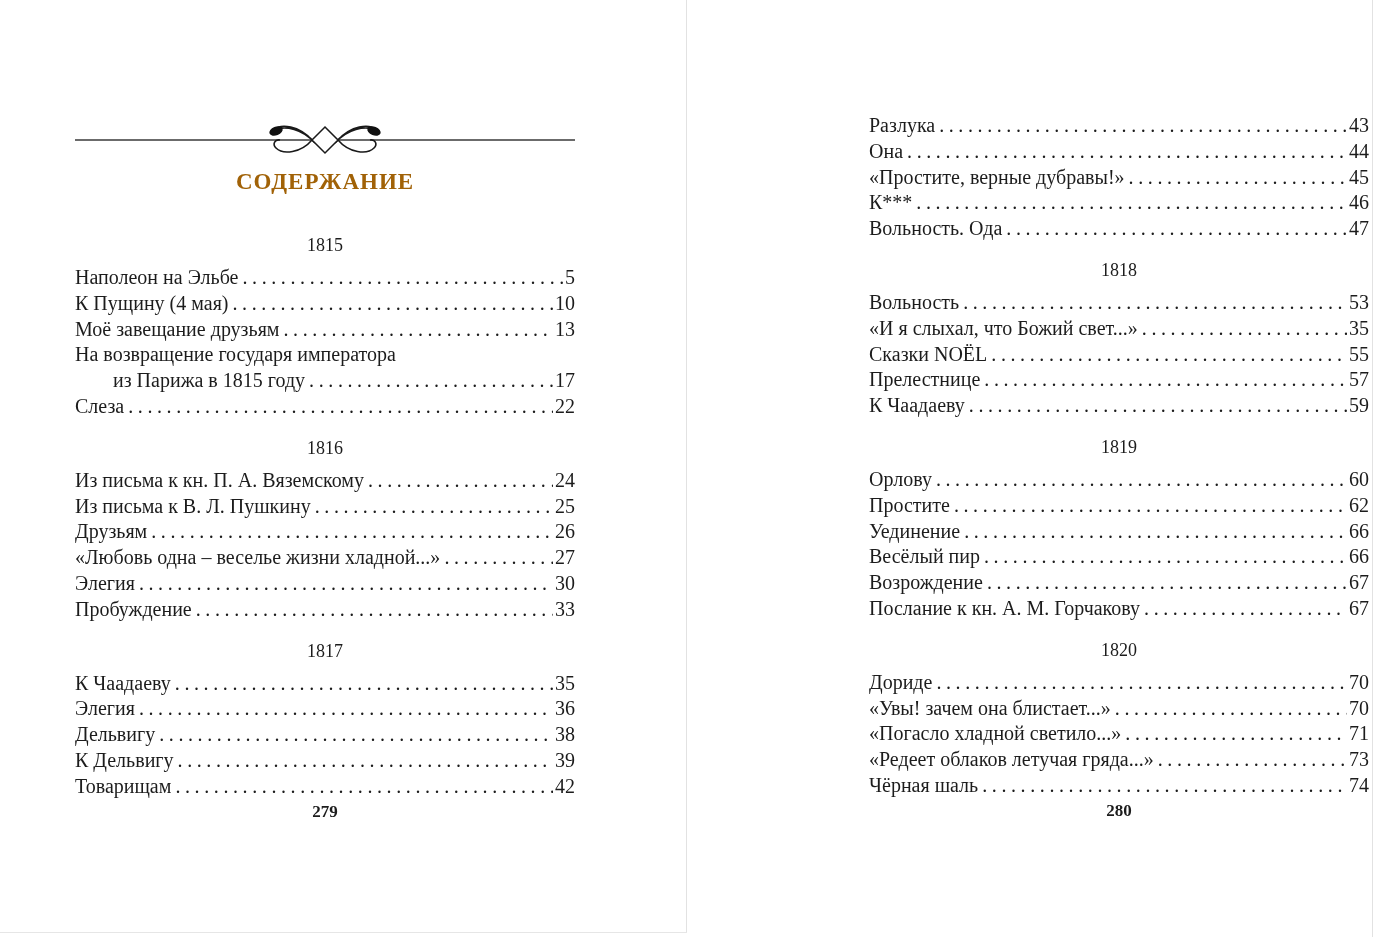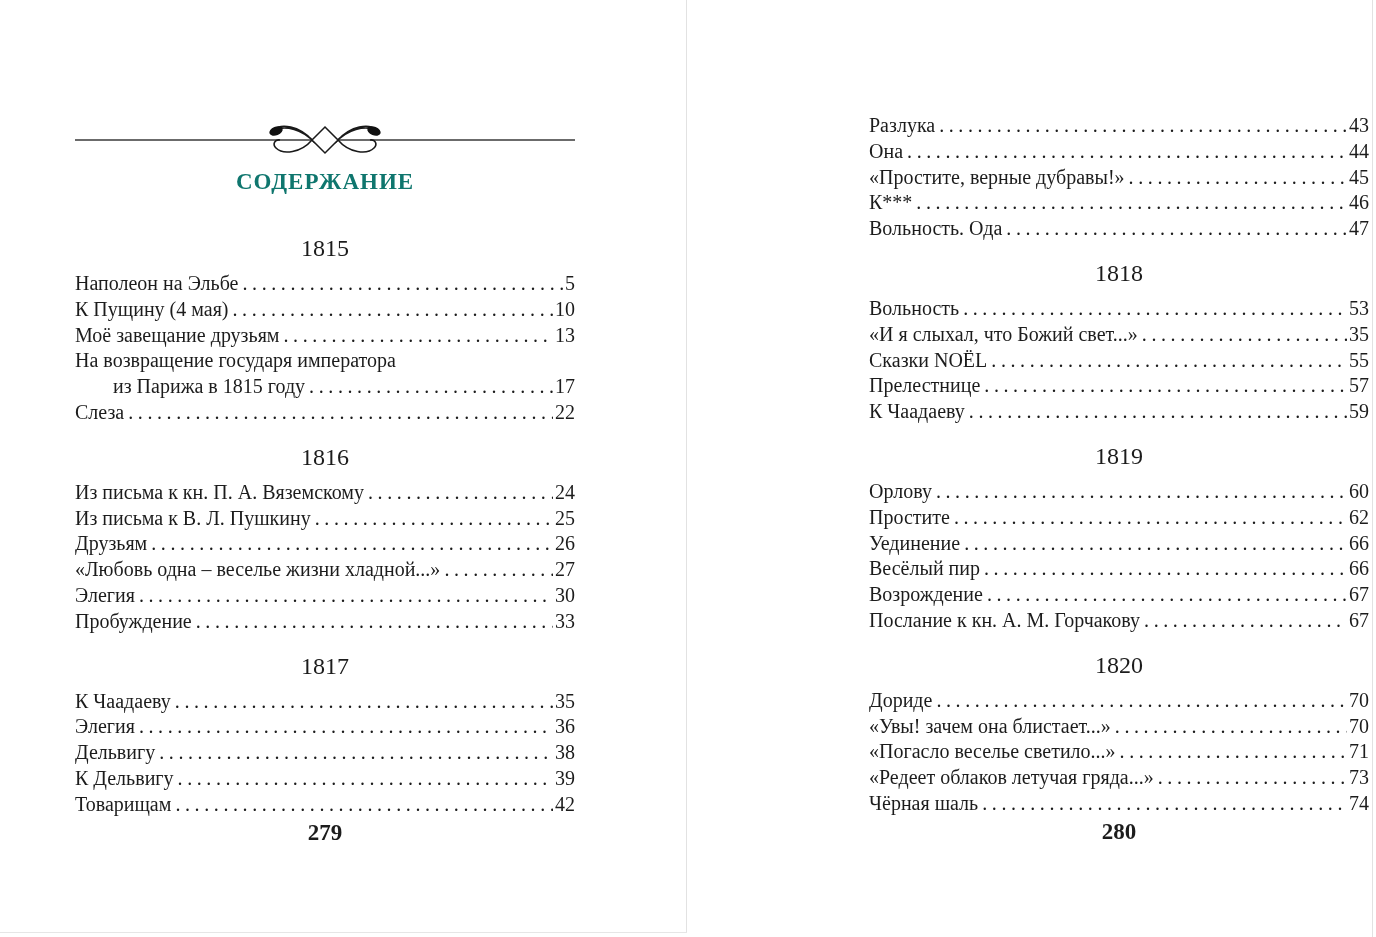--- a/index.html
+++ b/index.html
@@ -34,26 +34,26 @@
 
   .ornament-wrap { margin-top: 121px; height: 34px; }
   .ornament-wrap svg { display: block; }
 
   .toc-heading {
     margin: 14px 0 0 0;
     font-size: 23px;
     font-weight: bold;
     letter-spacing: 1px;
     text-align: center;
-    color: #0f766e;
+    color: #a16207;
   }
 
   .year {
     text-align: center;
-    font-size: 24px;
+    font-size: 18px;
     margin: 18px 0 9px 0;
   }
   .page-left .section:first-child .year { margin-top: 40px; }
 
   .row {
     display: flex;
     align-items: baseline;
     font-size: 20px;
     line-height: 25.8px;
     white-space: nowrap;
@@ -70,21 +70,21 @@
   .leader::after {
     content: "..................................................................................";
     letter-spacing: 4.6px;
     color: #1c1c1c;
   }
   .pg { flex: 0 0 auto; text-align: right; }
 
   .folio {
     margin-top: 2px;
     text-align: center;
-    font-size: 23px;
+    font-size: 17px;
     font-weight: bold;
   }
 </style>
 </head>
 <body>
 
 <div class="stage">
 
   <div class="spine-divider"></div>
   <div class="left-page-bottom-edge"></div>
@@ -300,21 +300,21 @@
             <span class="t">Дориде</span>
             <span class="leader"></span>
             <span class="pg">70</span>
           </div>
           <div class="row">
             <span class="t">«Увы! зачем она блистает...»</span>
             <span class="leader"></span>
             <span class="pg">70</span>
           </div>
           <div class="row">
-            <span class="t">«Погасло веселье светило...»</span>
+            <span class="t">«Погасло хладной светило...»</span>
             <span class="leader"></span>
             <span class="pg">71</span>
           </div>
           <div class="row">
             <span class="t">«Редеет облаков летучая гряда...»</span>
             <span class="leader"></span>
             <span class="pg">73</span>
           </div>
           <div class="row">
             <span class="t">Чёрная шаль</span>

